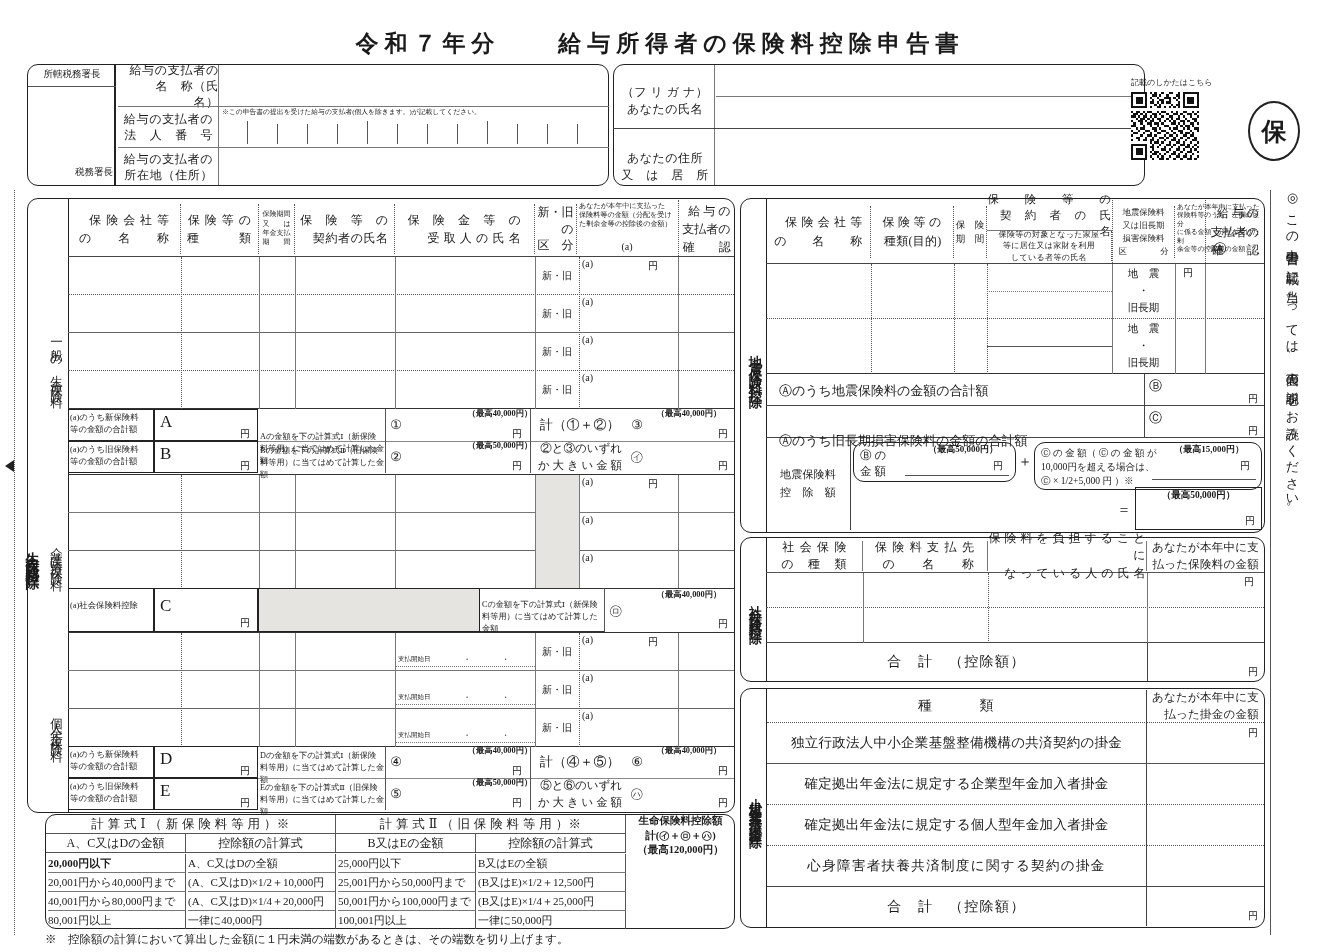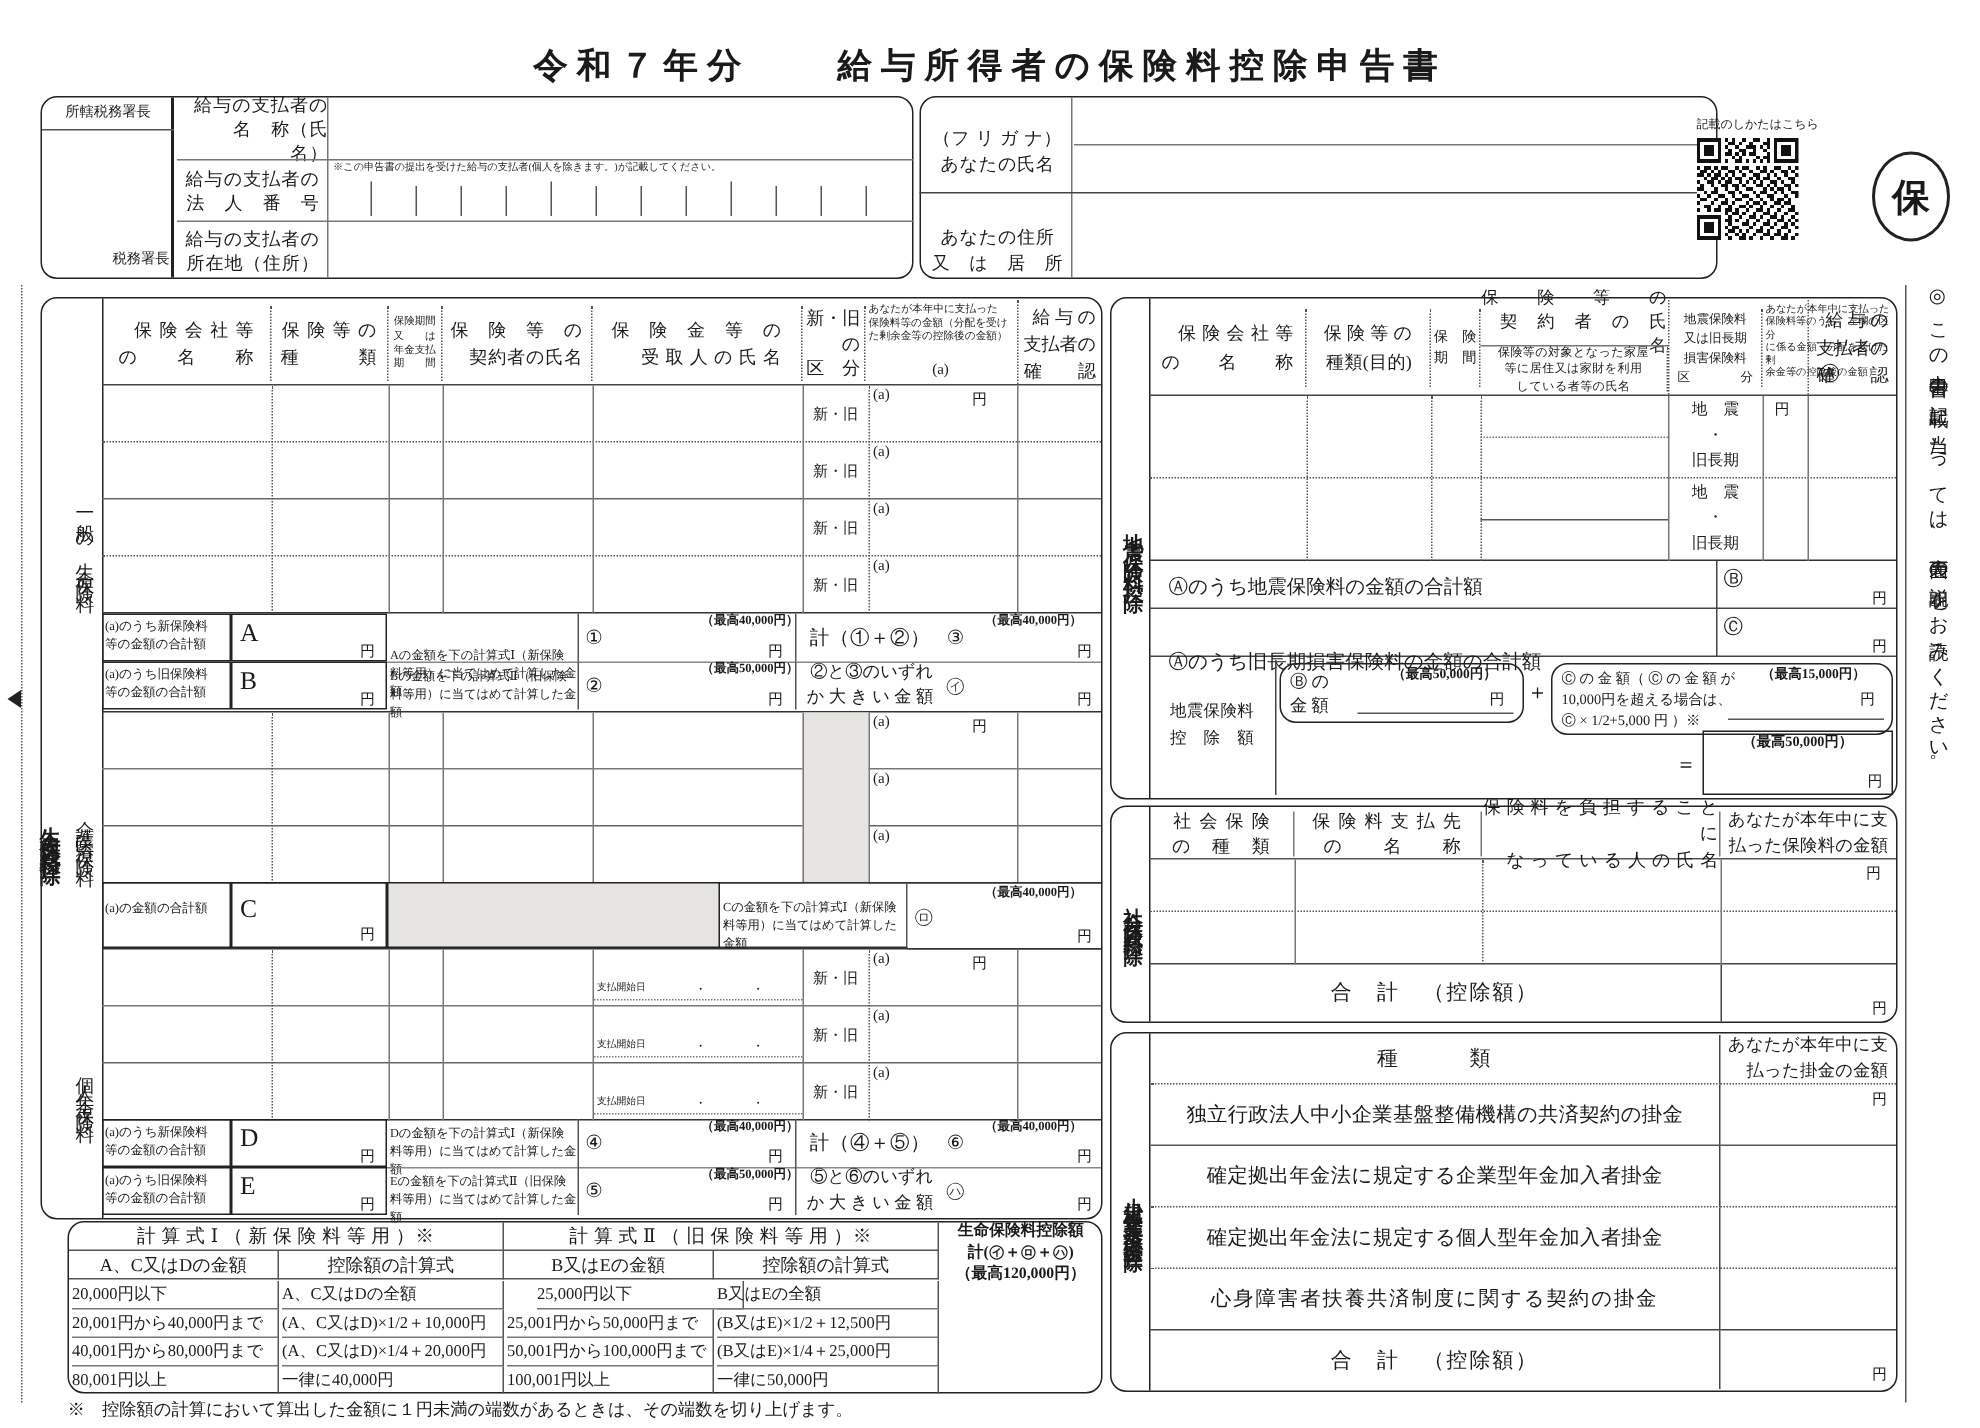--- a/index.html
+++ b/index.html
@@ -425,21 +425,21 @@
   <div class="abs" style="left:467px;top:0;width:0;height:114px;border-left:1.2px solid #777;"></div>
   <div class="abs" style="left:511px;top:0;width:0;height:114px;border-left:1.2px solid #777;"></div>
   <div class="abs" style="left:610px;top:0;width:0;height:114px;border-left:1.2px solid #777;"></div>
   <div class="abs sm" style="left:514px;top:1px;width:94px;height:36px;">(a)</div>
   <div class="abs sm" style="left:514px;top:39px;width:94px;height:36px;">(a)</div>
   <div class="abs sm" style="left:514px;top:77px;width:94px;height:36px;">(a)</div>
   <div class="abs sm" style="left:580px;top:2px;width:24px;height:14px;">円</div>
 </div>
 
 <div class="abs bd" style="left:68px;top:588px;width:86px;height:44px;"></div>
-<div class="abs tiny2" style="left:70px;top:600px;width:84px;height:20px;line-height:1.4;font-size:8.4px;">(a)の金額の合計額</div>
+<div class="abs tiny2" style="left:70px;top:600px;width:84px;height:20px;line-height:1.4;font-size:8.4px;">(a)社会保険料控除</div>
 <div class="abs bd" style="left:154px;top:588px;width:104px;height:44px;"></div>
 <div class="abs" style="left:160px;top:596px;font-size:17px;">C</div>
 <div class="abs sm" style="left:240px;top:616px;">円</div>
 <div class="abs shade bd" style="left:258px;top:588px;width:222px;height:44px;"></div>
 <div class="abs" style="left:480px;top:588px;width:125px;height:44px;border-right:1.2px solid #555;border-top:1.2px solid #333;border-bottom:1.2px solid #333;"></div>
 <div class="abs tiny2" style="left:482px;top:599px;width:124px;height:28px;white-space:pre-line;line-height:1.45;font-size:8.2px;">Cの金額を下の計算式Ⅰ（新保険
 料等用）に当てはめて計算した金額</div>
 <div class="abs ctr" style="left:607px;top:602px;width:18px;height:18px;font-size:13px;">㋺</div>
 <div class="abs ctr tiny2" style="left:645px;top:589px;width:88px;height:12px;font-size:8.4px;font-weight:bold;">（最高40,000円）</div>
 <div class="abs" style="left:628px;top:602px;width:105px;height:28px;"></div>
@@ -518,23 +518,23 @@
 <div class="abs sm" style="left:718px;top:796px;">円</div>
 
 <div class="abs bd rnd" style="left:45px;top:814px;width:690px;height:115px;"></div>
 <div class="abs ctr md" style="left:46px;top:815px;width:290px;height:19px;border-bottom:1.2px solid #555;border-right:1.2px solid #555;font-size:12.5px;letter-spacing:.03em;">計 算 式 Ⅰ （ 新 保 険 料 等 用 ）※</div>
 <div class="abs ctr md" style="left:336px;top:815px;width:290px;height:19px;border-bottom:1.2px solid #555;border-right:1.2px solid #555;font-size:12.5px;letter-spacing:.03em;">計 算 式 Ⅱ （ 旧 保 険 料 等 用 ）※</div>
 <div class="abs ctr md" style="left:46px;top:834px;width:140px;height:19px;border-bottom:1.2px solid #555;border-right:1.2px solid #555;font-size:12px;">A、C又はDの金額</div>
 <div class="abs ctr md" style="left:186px;top:834px;width:150px;height:19px;border-bottom:1.2px solid #555;border-right:1.2px solid #555;font-size:12px;">控除額の計算式</div>
 <div class="abs ctr md" style="left:336px;top:834px;width:140px;height:19px;border-bottom:1.2px solid #555;border-right:1.2px solid #555;font-size:12px;">B又はEの金額</div>
 <div class="abs ctr md" style="left:476px;top:834px;width:150px;height:19px;border-bottom:1.2px solid #555;border-right:1.2px solid #555;font-size:12px;">控除額の計算式</div>
 
-<div class="abs sm" style="left:48px;top:854px;width:138px;height:19px;line-height:19px;border-bottom:1.1px solid #777;border-right:1.2px solid #555;font-size:11px;">20,000円以下</div>
+<div class="abs sm" style="left:48px;top:854px;width:138px;height:19px;line-height:19px;border-bottom:1.1px solid #777;border-right:1.2px solid #555;font-size:11px;font-weight:bold;">20,000円以下</div>
 <div class="abs sm" style="left:188px;top:854px;width:148px;height:19px;line-height:19px;border-bottom:1.1px solid #777;border-right:1.2px solid #555;font-size:11px;">A、C又はDの全額</div>
-<div class="abs sm" style="left:338px;top:854px;width:138px;height:19px;line-height:19px;border-bottom:1.1px solid #777;border-right:1.2px solid #555;font-size:11px;margin-left:20px;">25,000円以下</div>
+<div class="abs sm" style="left:338px;top:854px;width:138px;height:19px;line-height:19px;border-bottom:1.1px solid #777;border-right:1.2px solid #555;font-size:11px;">25,000円以下</div>
 <div class="abs sm" style="left:478px;top:854px;width:148px;height:19px;line-height:19px;border-bottom:1.1px solid #777;border-right:1.2px solid #555;font-size:11px;">B又はEの全額</div>
 
 <div class="abs sm" style="left:48px;top:873px;width:138px;height:19px;line-height:19px;border-bottom:1.1px solid #777;border-right:1.2px solid #555;font-size:11px;">20,001円から40,000円まで</div>
 <div class="abs sm" style="left:188px;top:873px;width:148px;height:19px;line-height:19px;border-bottom:1.1px solid #777;border-right:1.2px solid #555;font-size:11px;">(A、C又はD)×1/2＋10,000円</div>
 <div class="abs sm" style="left:338px;top:873px;width:138px;height:19px;line-height:19px;border-bottom:1.1px solid #777;border-right:1.2px solid #555;font-size:11px;">25,001円から50,000円まで</div>
 <div class="abs sm" style="left:478px;top:873px;width:148px;height:19px;line-height:19px;border-bottom:1.1px solid #777;border-right:1.2px solid #555;font-size:11px;">(B又はE)×1/2＋12,500円</div>
 
 <div class="abs sm" style="left:48px;top:892px;width:138px;height:19px;line-height:19px;border-bottom:1.1px solid #777;border-right:1.2px solid #555;font-size:11px;">40,001円から80,000円まで</div>
 <div class="abs sm" style="left:188px;top:892px;width:148px;height:19px;line-height:19px;border-bottom:1.1px solid #777;border-right:1.2px solid #555;font-size:11px;">(A、C又はD)×1/4＋20,000円</div>
 <div class="abs sm" style="left:338px;top:892px;width:138px;height:19px;line-height:19px;border-bottom:1.1px solid #777;border-right:1.2px solid #555;font-size:11px;">50,001円から100,000円まで</div>

